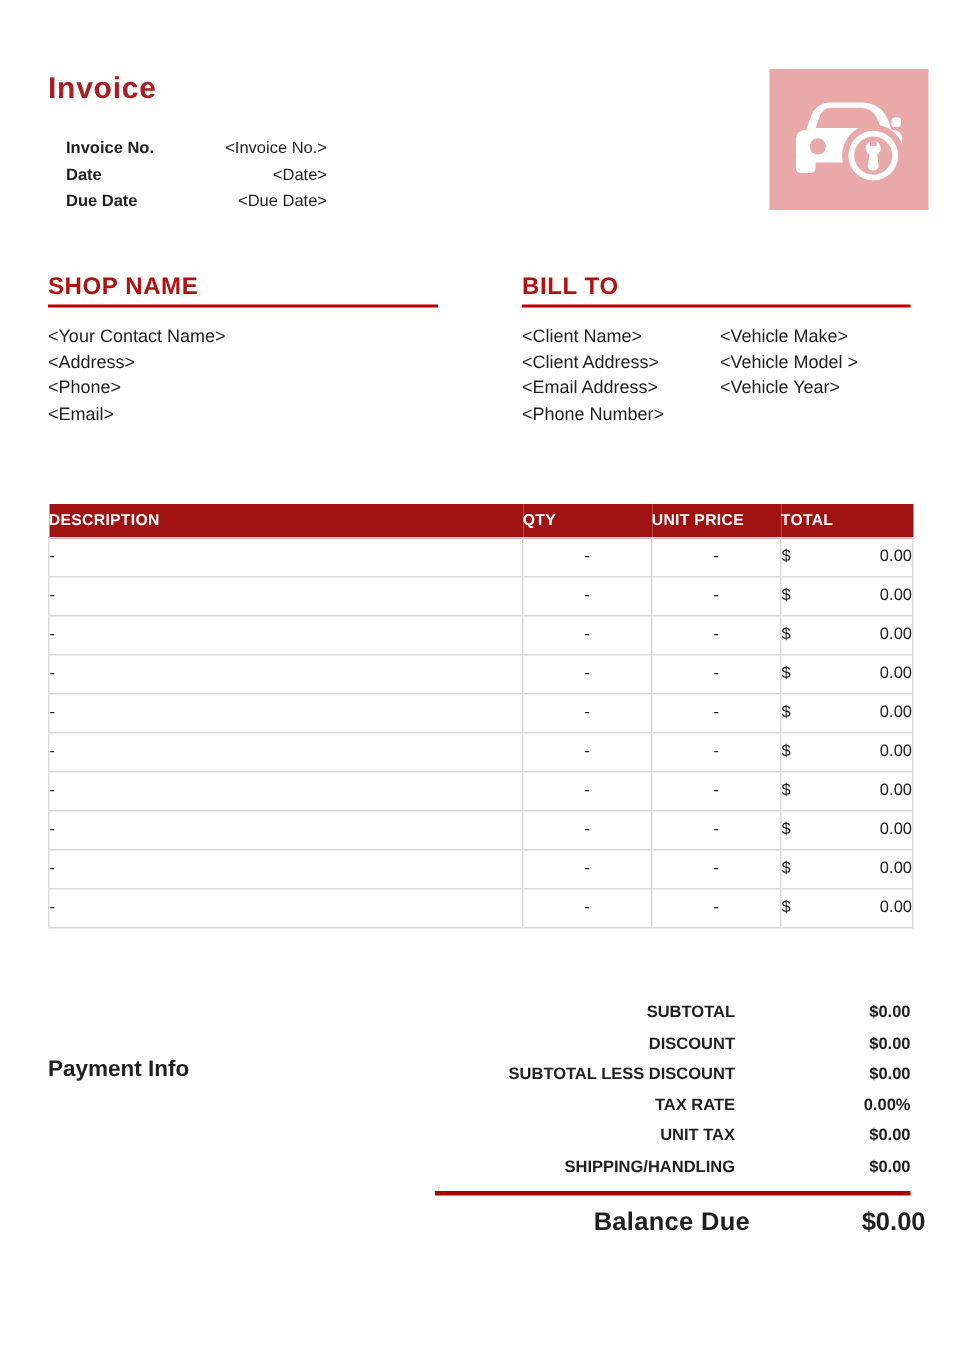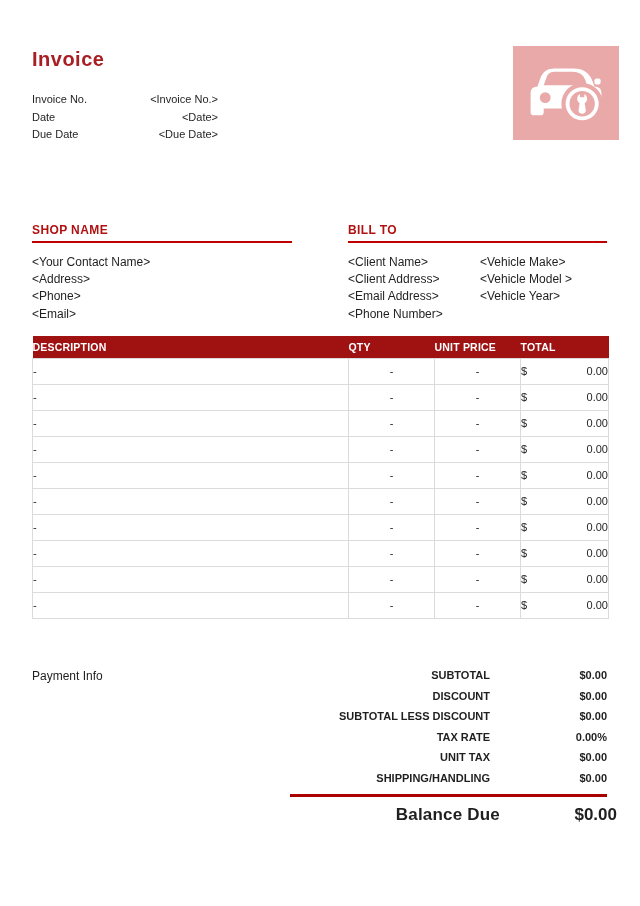--- a/index.html
+++ b/index.html
@@ -22,29 +22,29 @@
     font-size:20px;font-weight:bold;color:var(--brand-red);letter-spacing:.5px;line-height:1;
   }
   .logo{
     position:absolute;left:513px;top:46px;width:106px;height:94px;
     background:var(--logo-bg-pink);display:flex;align-items:center;justify-content:center;
   }
   .logo svg{width:80px;height:68px;display:block;}
 
   .meta{position:absolute;left:32px;top:91px;width:186px;font-size:11px;}
   .meta-row{display:flex;justify-content:space-between;line-height:17.5px;}
-  .meta-label{font-weight:normal;}
+  .meta-label{font-weight:bold;margin-left:12px;}
   .meta-value{text-align:right;margin-left:23px;}
 
   .section{position:absolute;top:185px;}
   .section.shop{left:32px;width:260px;}
   .section.billto{left:348px;width:259px;}
   .section-heading{
-    font-size:12px;font-weight:bold;color:var(--section-red);
-    letter-spacing:.4px;line-height:14px;margin-top:38px;
+    font-size:16px;font-weight:bold;color:var(--section-red);
+    letter-spacing:.4px;line-height:14px;
   }
   .section-rule{border:none;border-top:2px solid var(--rule-red);margin:4px 0 0 0;}
   .lines{margin-top:11px;font-size:12px;}
   .line{line-height:17.2px;white-space:nowrap;}
   .billto-cols{display:flex;}
   .billto-col1{width:132px;}
   .billto-col2{flex:1;}
 
   table.items{
     position:absolute;left:32px;top:336px;width:576px;
@@ -61,21 +61,21 @@
   table.items td{
     border:1px solid var(--border-gray);height:25px;padding:0;
     line-height:25px;overflow:hidden;
   }
   td.c-desc{padding-left:10px;}
   td.c-qty,td.c-unit{text-align:center;}
   td.c-total{padding:0 9px;}
   td.c-total .cur{float:left;}
   td.c-total .amt{float:right;}
 
-  .payment-info{position:absolute;left:32px;top:669px;font-size:12px;font-weight:normal;}
+  .payment-info{position:absolute;left:32px;top:704px;font-size:15px;font-weight:bold;}
 
   .totals{position:absolute;left:290px;top:665px;width:317px;font-size:11px;font-weight:bold;}
   .totals-row{display:flex;height:20.5px;align-items:center;gap:48px;}
   .t-label{width:200px;text-align:right;}
   .t-value{flex:1;text-align:right;}
 
   .balance-rule{position:absolute;left:290px;top:794px;width:317px;height:3px;background:var(--balance-rule-red);}
   .balance-row{position:absolute;left:300px;top:805px;width:317px;display:flex;font-size:17px;font-weight:bold;}
   .b-label{width:200px;text-align:right;letter-spacing:.2px;}
   .b-value{flex:1;text-align:right;}

